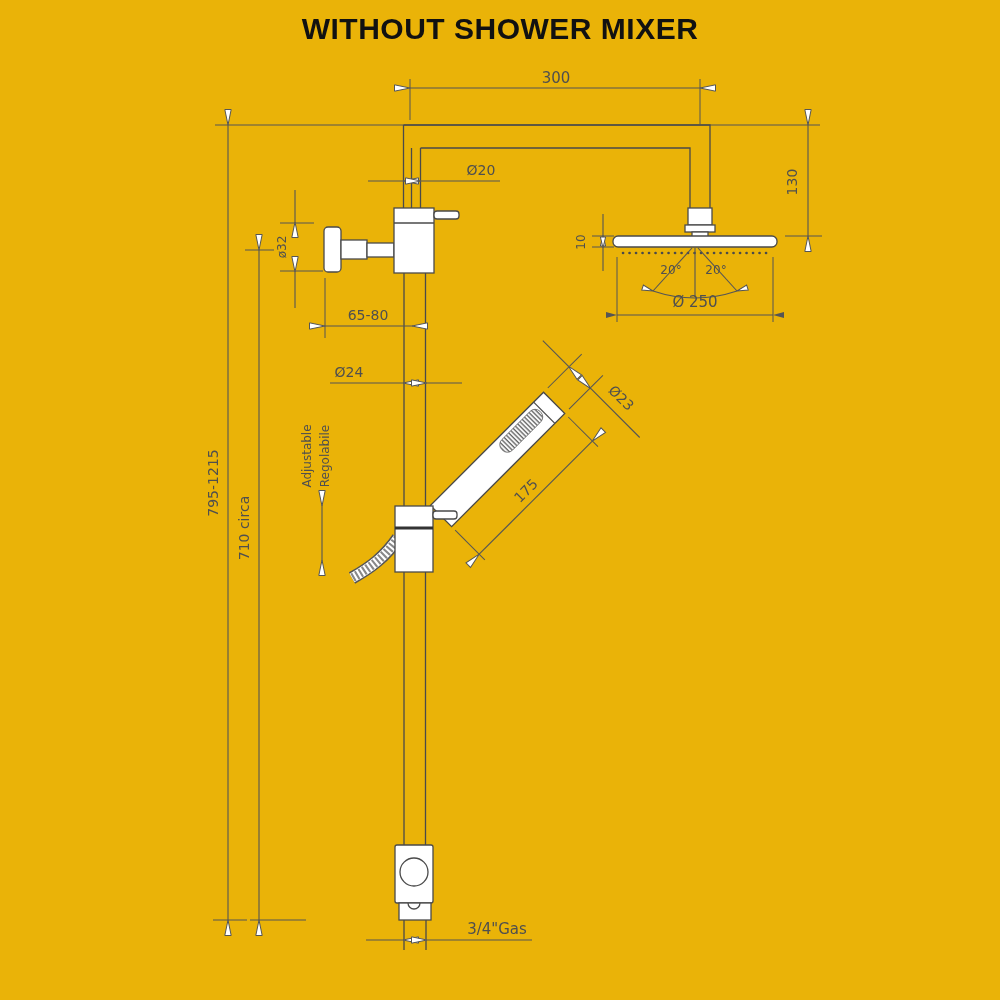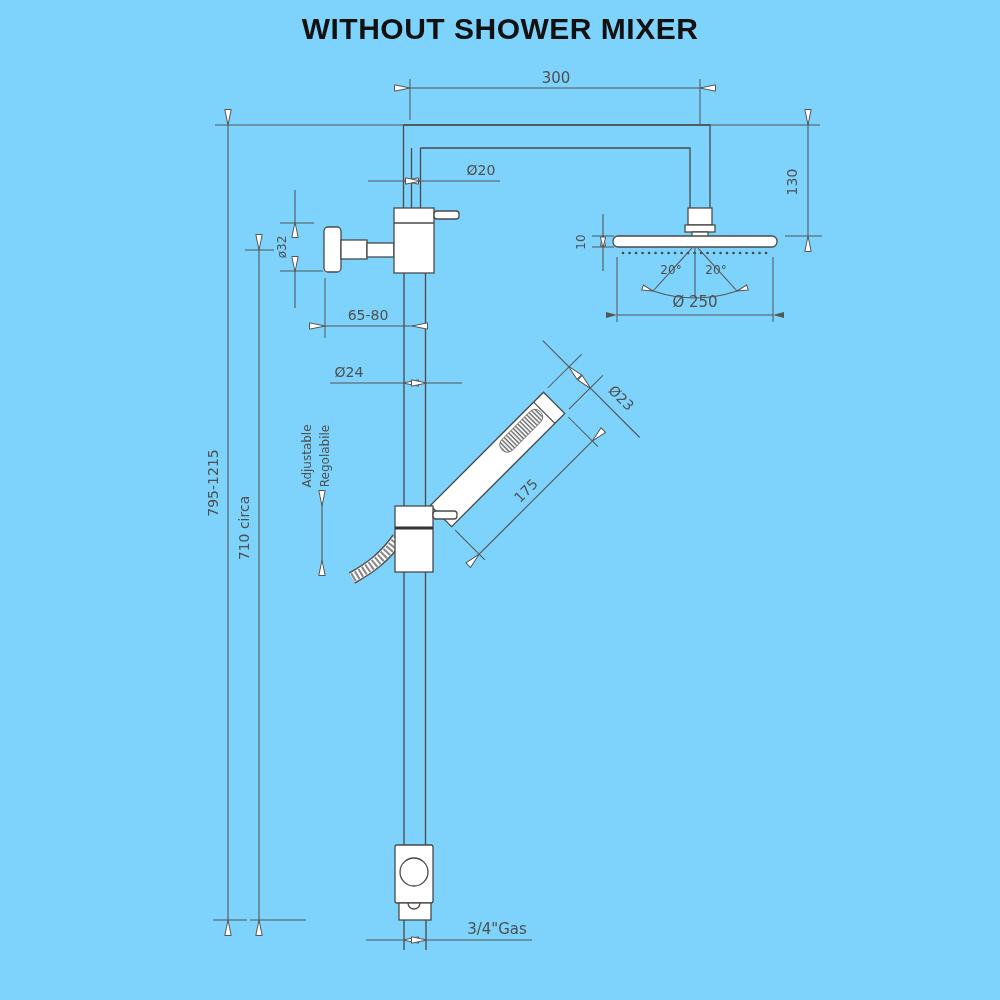--- a/index.html
+++ b/index.html
@@ -1,16 +1,16 @@
 <!DOCTYPE html>
 <html><head>
 <meta charset="utf-8">
 <style>
   html,body{margin:0;padding:0;background:#fff;}
-  .canvas{position:relative;width:1000px;height:1000px;background:#7dd3fc;overflow:hidden;
+  .canvas{position:relative;width:1000px;height:1000px;background:#eab308;overflow:hidden;
           font-family:"Liberation Sans",sans-serif;}
   .title{position:absolute;top:12px;left:0;width:1000px;text-align:center;
          font-family:"Liberation Sans",sans-serif;font-size:30px;font-weight:bold;
          letter-spacing:.5px;color:#111;margin:0;}
   svg{position:absolute;top:0;left:0;}
   .part{stroke:#4a4a4a;stroke-width:1.3;fill:#fff;}
   .pline{stroke:#4a4a4a;stroke-width:1.3;fill:none;}
   .dim{stroke:#555;stroke-width:1.1;fill:none;}
   .ext{stroke:#555;stroke-width:1;fill:none;}
   .dimtext{font-family:"DejaVu Sans",sans-serif;font-size:14px;fill:#4f4f4f;}

